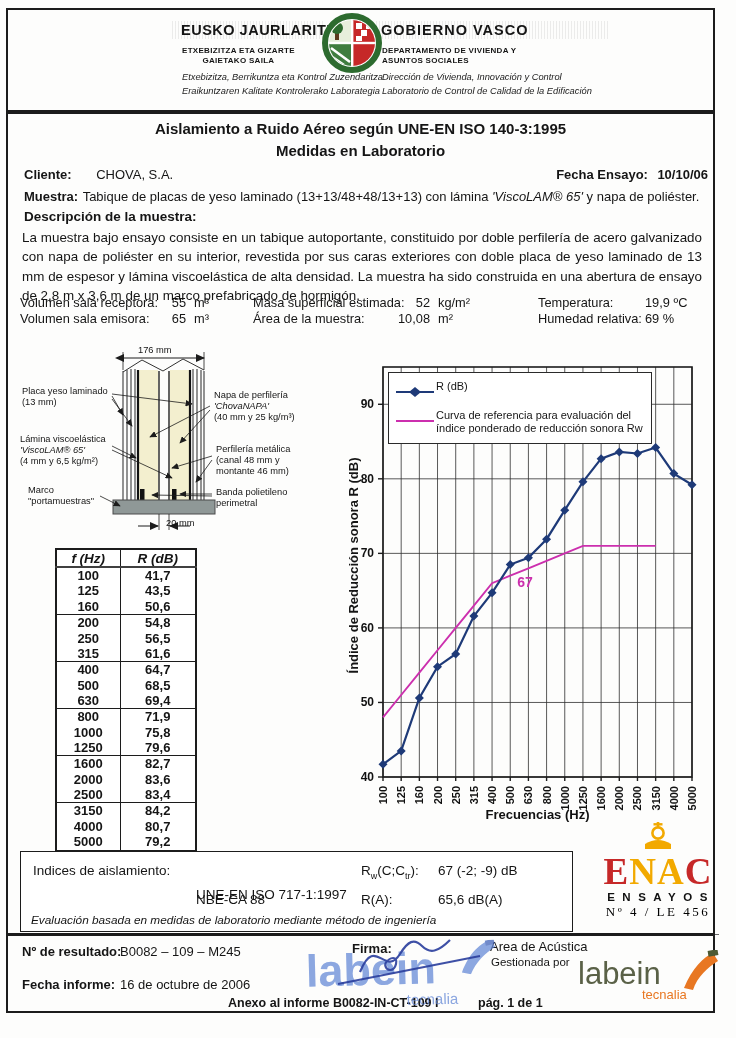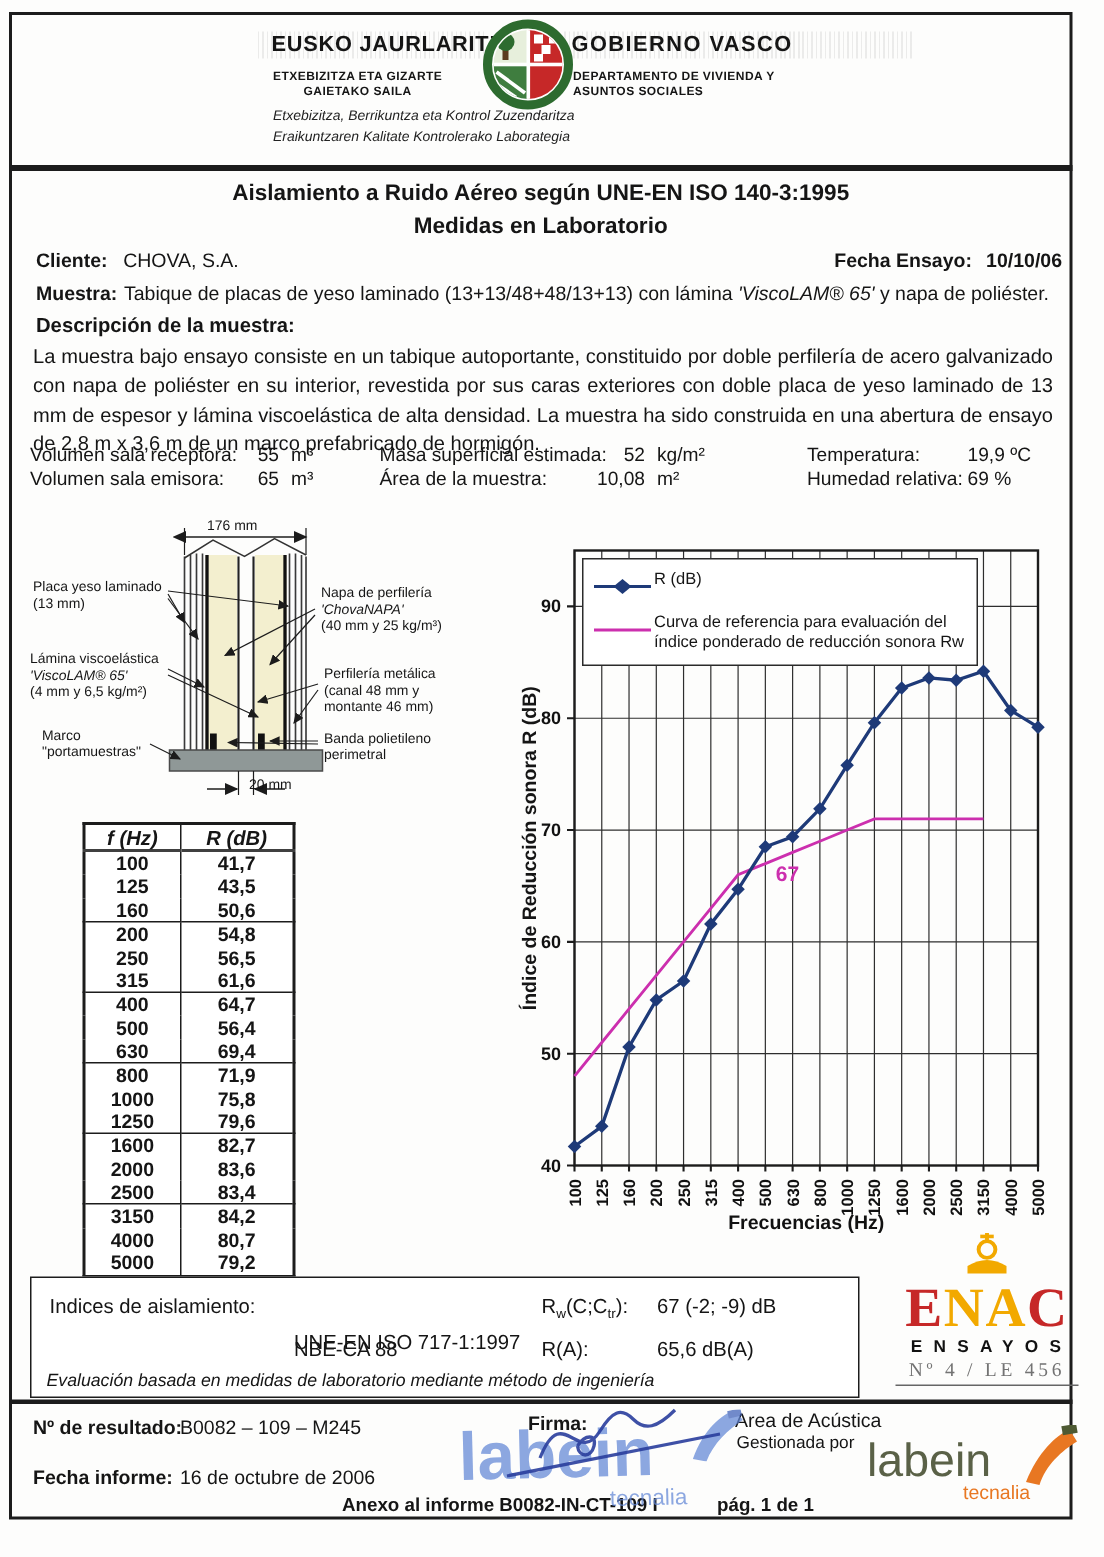--- a/index.html
+++ b/index.html
@@ -57,21 +57,21 @@
 
   
   .results-box { left:20px; top:851px; width:553px; height:81px; border:1.8px solid #1c1c1c; background:#fff; }
   .res13 { font-size:13.5px; position:absolute; }
   sub { font-size:9px; }
 
   
   .enac { left:597px; top:822px; width:122px; text-align:center; }
   .enac-letters { font-family:"Liberation Serif", serif; font-weight:bold; font-size:37px; line-height:36px; letter-spacing:1px; }
   .enac-ensayos { font-size:11.5px; font-weight:bold; letter-spacing:7.5px; margin-top:1px; color:#111; text-align:center; padding-left:6px; }
-  .enac-num { font-family:"Liberation Serif", serif; font-size:13px; color:#737373; letter-spacing:2.5px; border-bottom:1.6px solid #666; padding-bottom:2px; margin-top:1px; }
+  .enac-num { font-family:"Liberation Serif", serif; font-size:13px; color:#000000; letter-spacing:2.5px; border-bottom:1.6px solid #666; padding-bottom:14px; margin-top:1px; }
 
   
   .ftr13 { font-size:13px; }
   .stamp { left:306px; top:946px; width:205px; height:62px; transform:rotate(-1.5deg); z-index:2; }
   .stamp-word { font-size:45px; font-weight:bold; color:#6186d6; opacity:.72; letter-spacing:0; line-height:46px; }
   .stamp-tec { position:absolute; left:100px; top:45px; font-size:15px; color:#6186d6; opacity:.72; }
   .labein-logo { left:578px; top:956px; width:142px; height:50px; }
   .labein-word { font-size:31px; color:#5a6147; letter-spacing:0; }
   .labein-tec { position:absolute; left:64px; top:31px; font-size:13px; color:#e87722; }
 </style>
@@ -118,27 +118,31 @@
       <rect x="29" y="12" width="2.4" height="50" fill="#fff"></rect>
       <rect x="6" y="35.8" width="48" height="2.4" fill="#fff"></rect>
     </g>
   </svg>
 
   <div class="abs hdr-title" style="left:381px;top:22px;letter-spacing:1px;">GOBIERNO VASCO</div>
   <div class="abs hdr-sub" style="left:382px;top:46px;">
     <div>DEPARTAMENTO DE VIVIENDA Y</div>
     <div>ASUNTOS SOCIALES</div>
   </div>
+  <div class="abs hdr-it" style="left:382px;top:70px;">
+    <div>Dirección de Vivienda, Innovación y Control</div>
+    <div>Laboratorio de Control de Calidad de la Edificación</div>
+  </div>
 
   <div class="abs doc-title" style="top:120px;">Aislamiento a Ruido Aéreo según UNE-EN ISO 140-3:1995</div>
   <div class="abs doc-title" style="top:142px;">Medidas en Laboratorio</div>
 
   <div class="abs" style="left:24px;top:165px;">
     <span class="lbl13">Cliente:</span>
-    <span class="txt13" style="margin-left:6px;">CHOVA, S.A.</span>
+    <span class="txt13" style="margin-left:20px;">CHOVA, S.A.</span>
   </div>
   <div class="abs" style="right:28px;top:165px;">
     <span class="lbl13">Fecha Ensayo:</span>
     <span class="lbl13" style="margin-left:5px;">10/10/06</span>
   </div>
 
   <div class="abs" style="left:24px;top:187px;width:690px;">
     <span class="lbl13">Muestra:</span>
     <span class="txt13">Tabique de placas de yeso laminado (13+13/48+48/13+13) con lámina </span><span class="txt13 i">'ViscoLAM® 65'</span><span class="txt13"> y napa de poliéster.</span>
   </div>
@@ -289,21 +293,21 @@
         <tr>
           <td>315</td>
           <td>61,6</td>
         </tr>
         <tr>
           <td>400</td>
           <td>64,7</td>
         </tr>
         <tr>
           <td>500</td>
-          <td>56,4</td>
+          <td>68,5</td>
         </tr>
         <tr>
           <td>630</td>
           <td>69,4</td>
         </tr>
         <tr>
           <td>800</td>
           <td>71,9</td>
         </tr>
         <tr>

